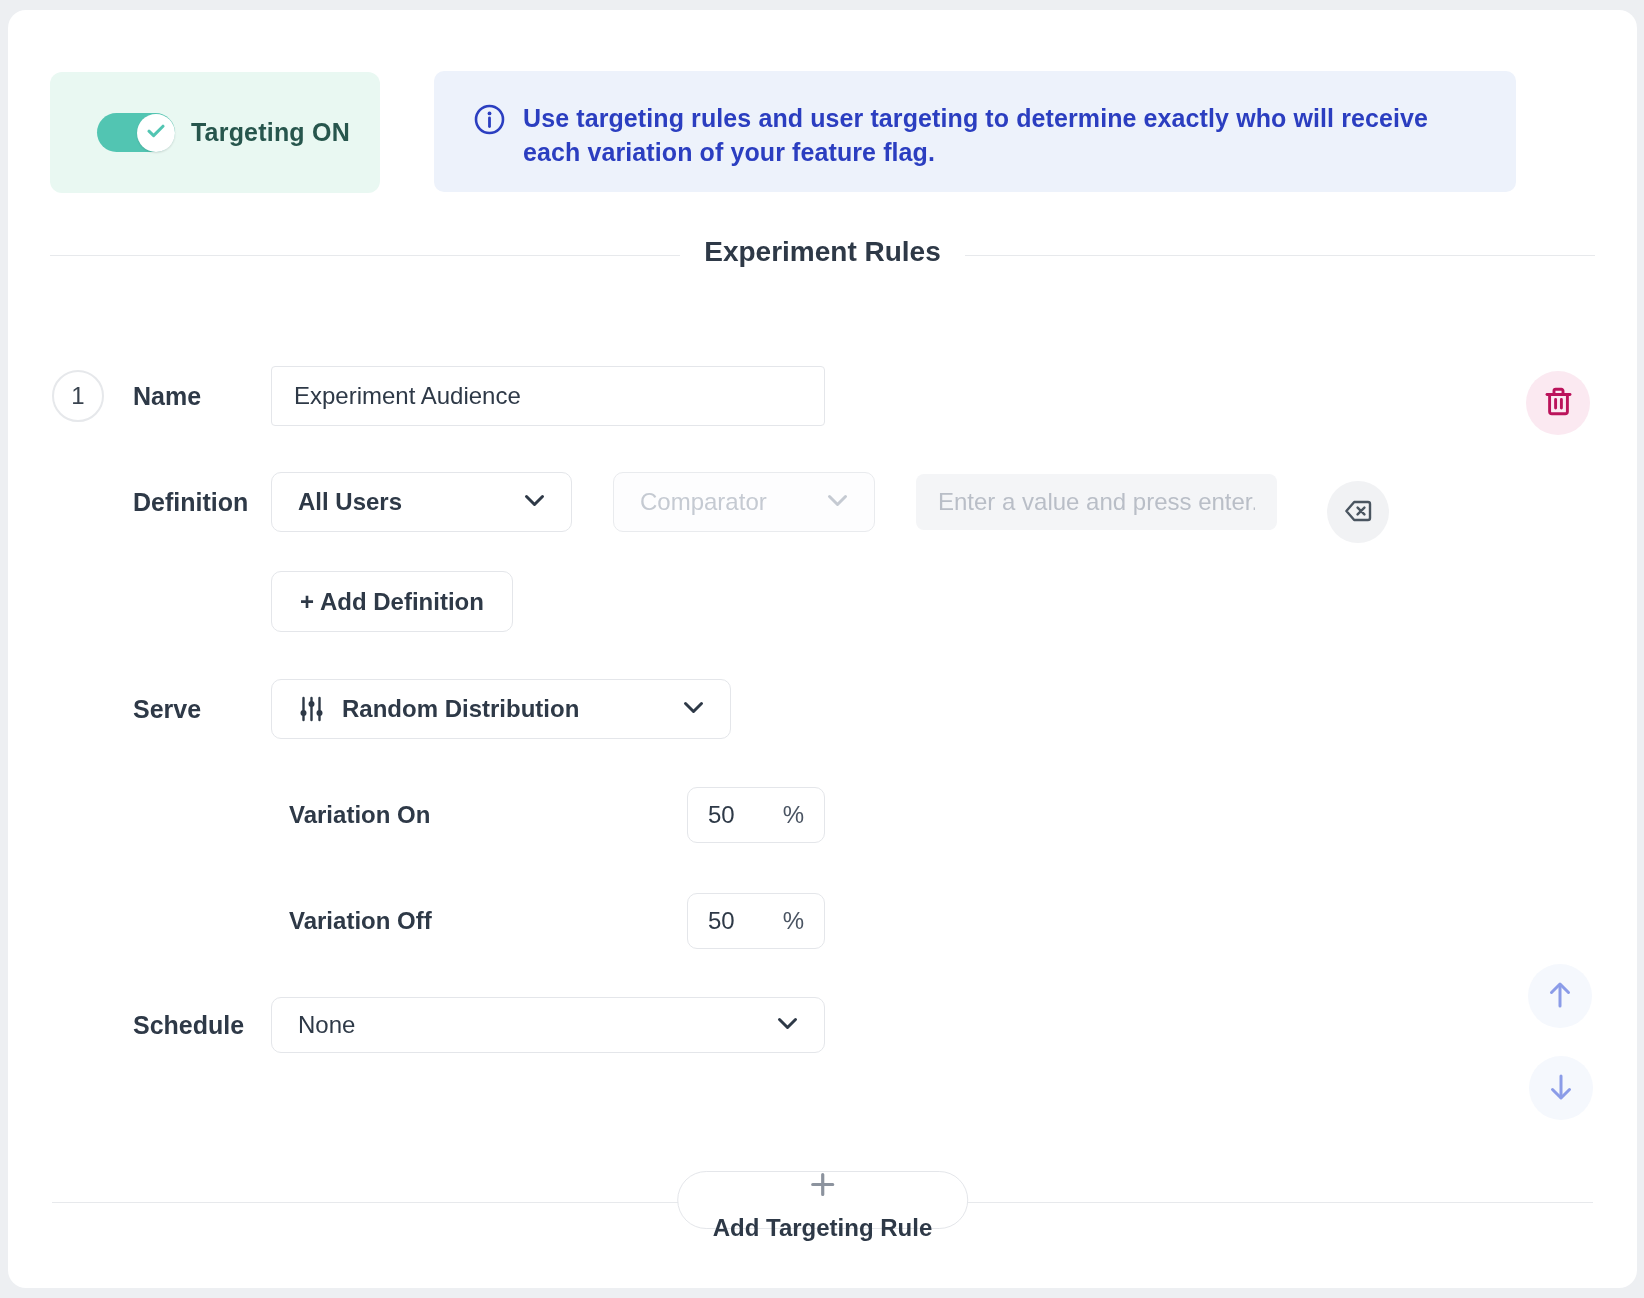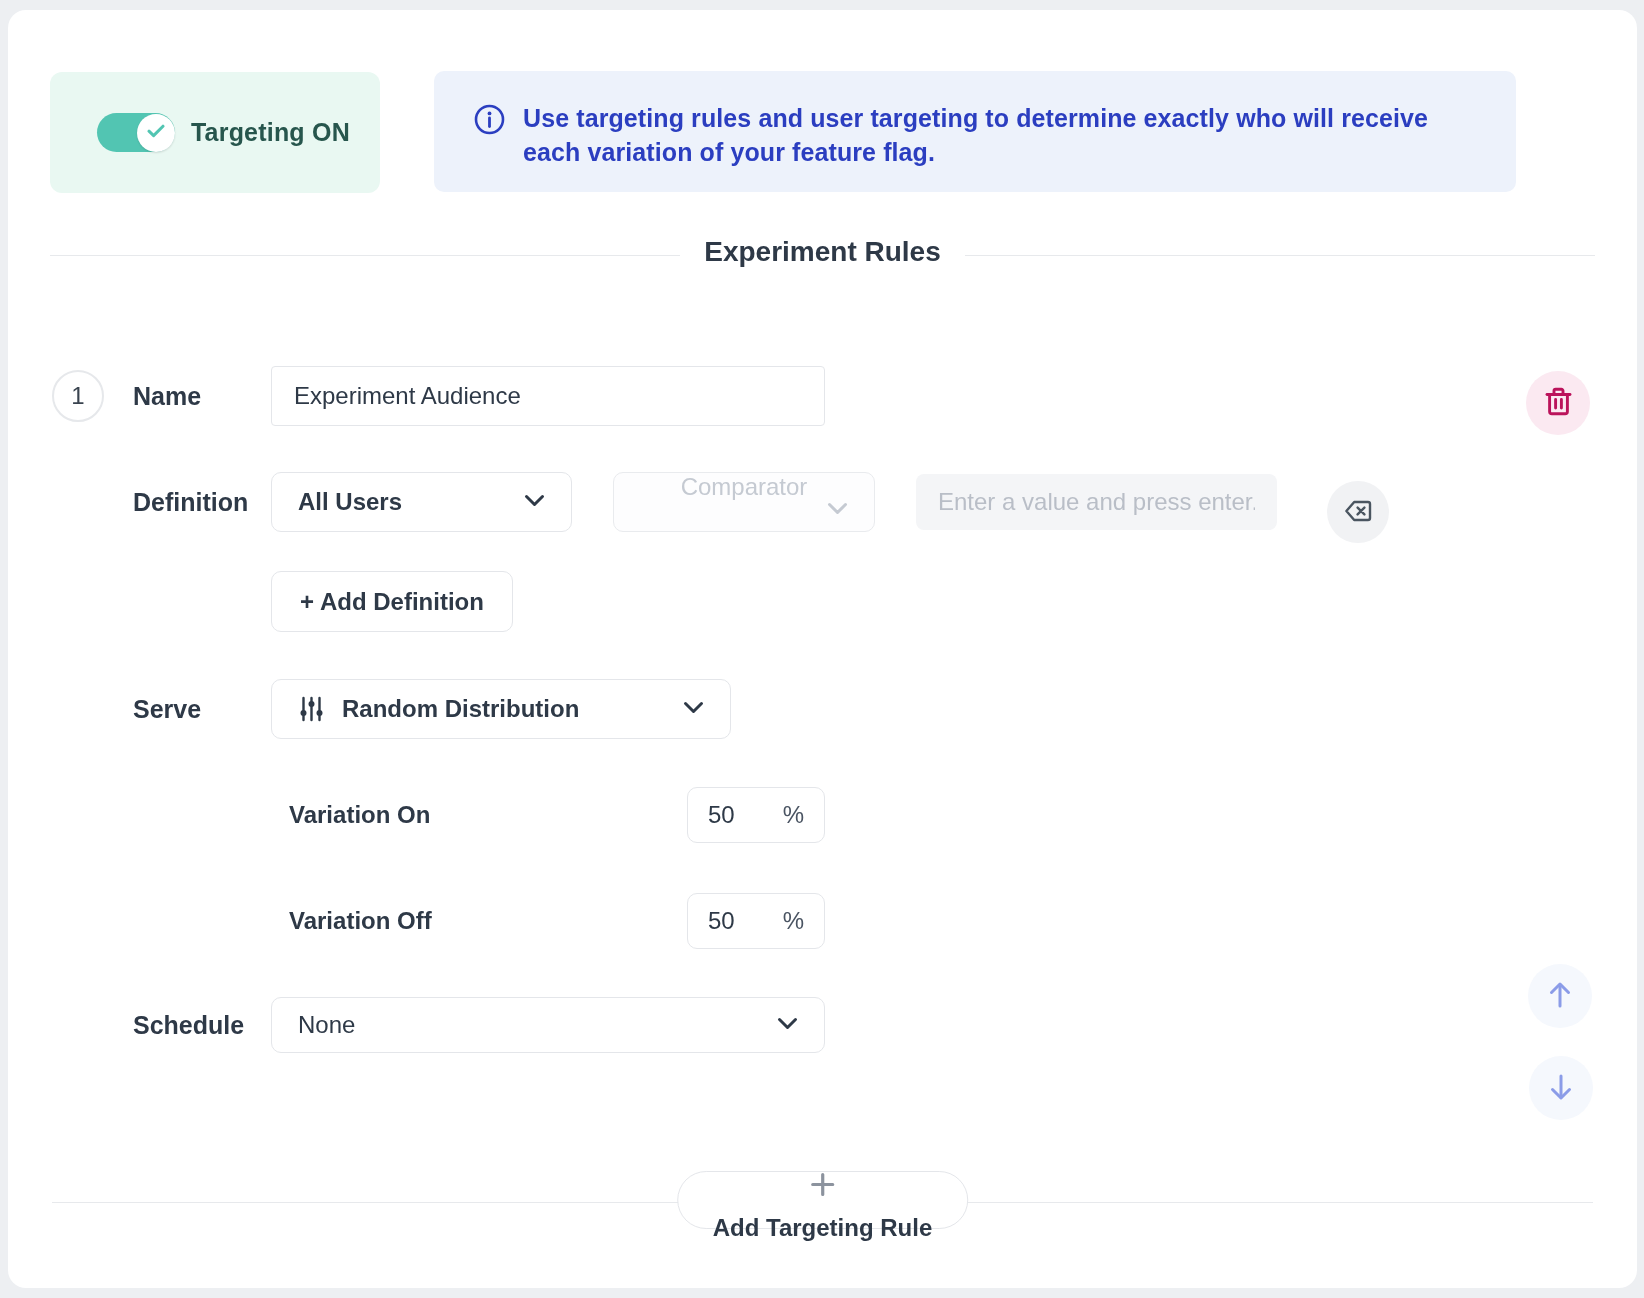--- a/index.html
+++ b/index.html
@@ -30,21 +30,21 @@
   .badge { position:absolute; left:44px; top:360px; width:52px; height:52px; border:2px solid #e6e8eb; border-radius:50%; display:flex; align-items:center; justify-content:center; font-size:24px; font-weight:500; color:#39434f; background:#fff; }
 
   .name-input { position:absolute; left:263px; top:356px; width:554px; height:60px; border:1.5px solid #e4e6ea; border-radius:4px; padding:0 22px; font-size:24px; color:#2e3947; font-family:inherit; outline:none; background:#fff; }
 
   .icon-btn { position:absolute; border:none; border-radius:50%; display:flex; align-items:center; justify-content:center; cursor:pointer; }
   .delete-btn { left:1518px; top:361px; width:64px; height:64px; background:#fbe9f1; }
   .clear-btn { left:1319px; top:471px; width:62px; height:62px; background:#f1f2f4; }
   .up-btn { left:1520px; top:954px; width:64px; height:64px; background:#f5f8fd; }
   .down-btn { left:1521px; top:1046px; width:64px; height:64px; background:#f5f8fd; }
 
-  .comparator { left:605px; top:462px; width:262px; border-color:#e9ebee; background:#fdfdfe; cursor:default;flex-direction:column; }
+  .comparator { left:605px; top:462px; width:262px; border-color:#e9ebee; background:#fdfdfe; cursor:default; }
   .comparator .val { color:#c5cad2; font-weight:500; }
 
   .value-input { position:absolute; left:908px; top:464px; width:361px; height:56px; background:#f4f5f7; border:none; border-radius:8px; padding:0 22px; font-size:24px; font-family:inherit; color:#596270; outline:none; }
   .value-input::placeholder { color:#b9bec7; opacity:1; }
 
   .add-def-btn { position:absolute; left:263px; top:561px; width:242px; height:61px; background:#fff; border:1.5px solid #e4e6ea; border-radius:10px; font-size:24px; font-weight:600; color:#2e3947; font-family:inherit; cursor:pointer; }
 
   .pct-box { position:absolute; width:138px; height:56px; border:1.5px solid #e4e6ea; border-radius:10px; background:#fff; display:flex; align-items:center; justify-content:space-between; padding:0 20px; cursor:text; }
   .pct-box .num { font-size:24px; font-weight:500; color:#2e3947; }
   .pct-box .unit { font-size:24px; color:#4a5462; }

